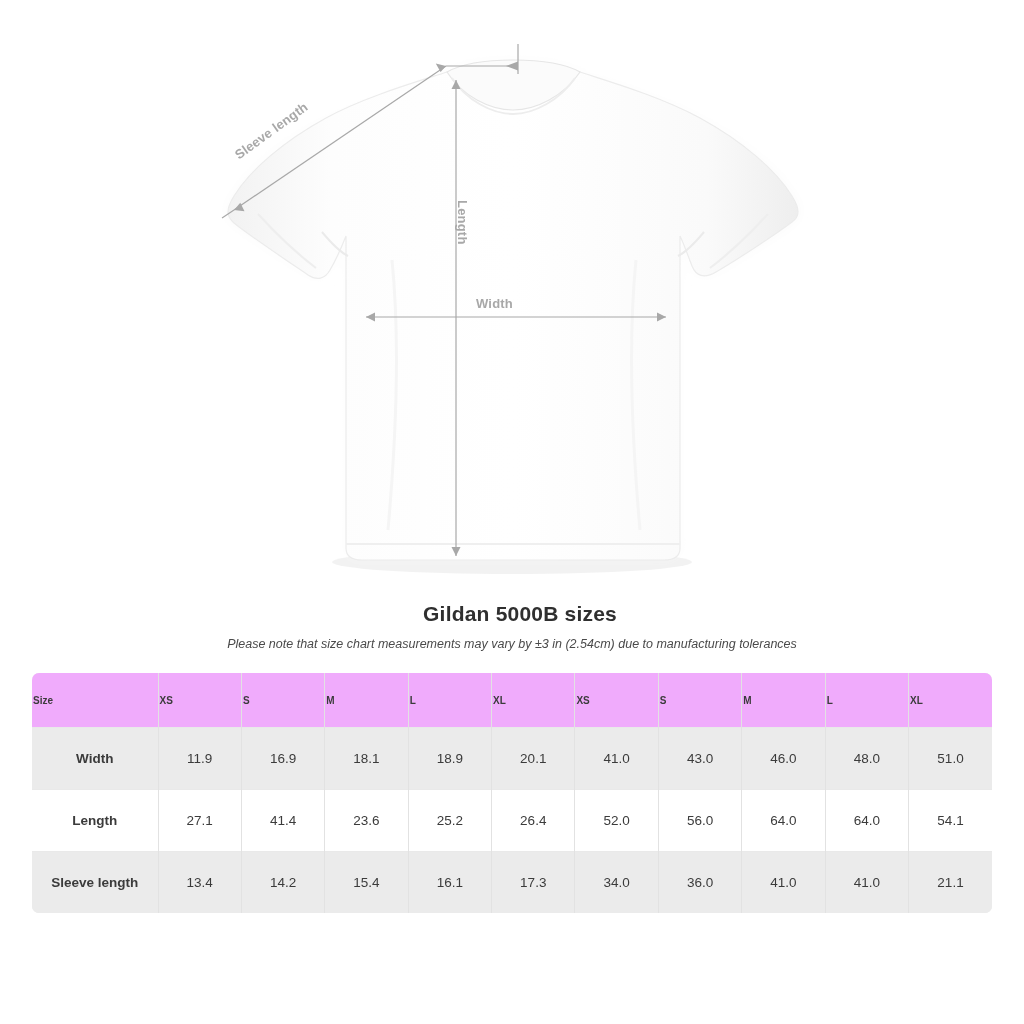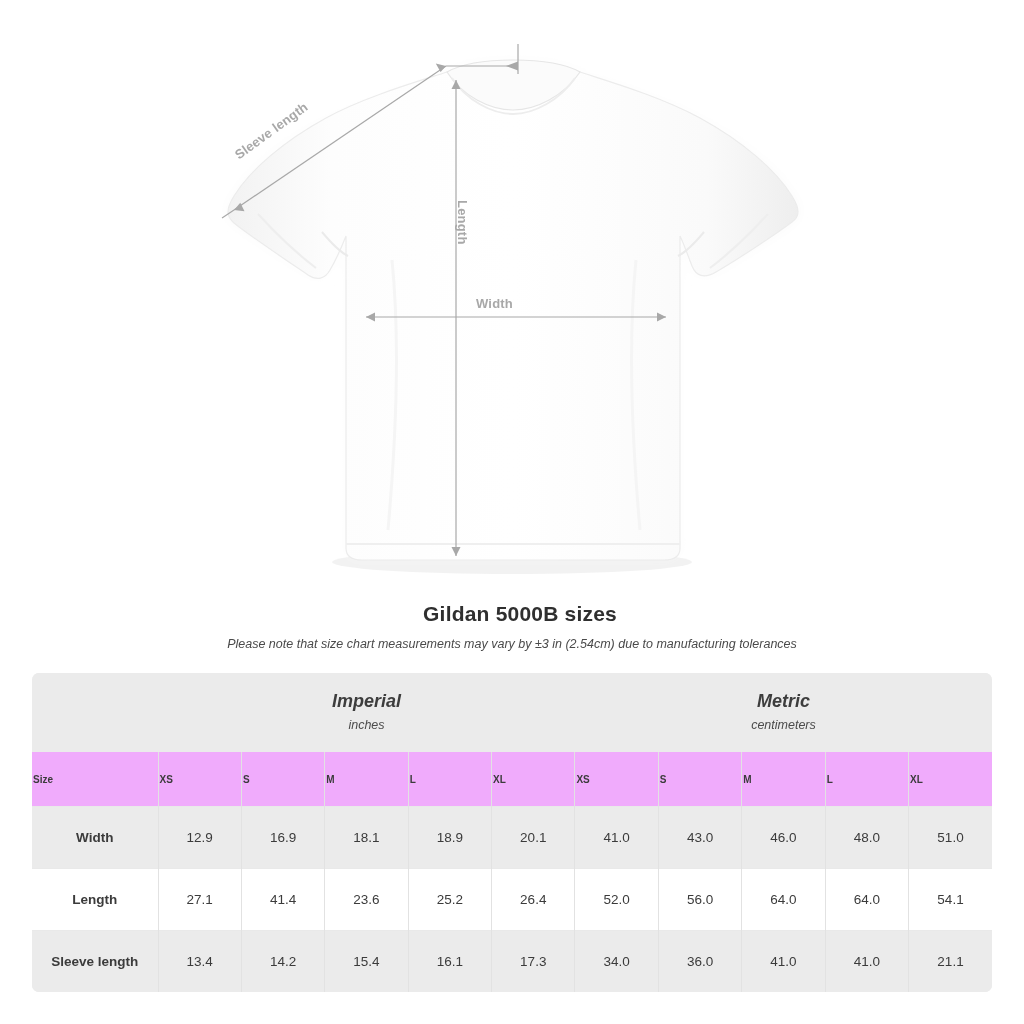--- a/index.html
+++ b/index.html
@@ -243,49 +243,38 @@
           <col>
           <col>
           <col>
         <col>
           <col>
           <col>
           <col>
           <col>
       </colgroup>
       <tbody>
-        <tr class="unit-head">
-          <td></td>
-          <td colspan="5">
-            <div class="unit-system">Imperial</div>
-            <div class="unit-sub">inches</div>
-          </td>
-          <td colspan="5">
-            <div class="unit-system">Metric</div>
-            <div class="unit-sub">centimeters</div>
-          </td>
-        </tr>
 
         <tr class="size-head">
           <td class="rowhead">Size</td>
           <td>XS</td>
           <td>S</td>
           <td>M</td>
           <td>L</td>
           <td>XL</td>
           <td>XS</td>
           <td>S</td>
           <td>M</td>
           <td>L</td>
           <td>XL</td>
         </tr>
 
         <tr class="data odd">
           <td class="rowhead">Width</td>
-          <td>12.9</td>
+          <td>11.9</td>
           <td>16.9</td>
           <td>18.1</td>
           <td>18.9</td>
           <td>20.1</td>
           <td>41.0</td>
           <td>43.0</td>
           <td>46.0</td>
           <td>48.0</td>
           <td>51.0</td>
         </tr>

